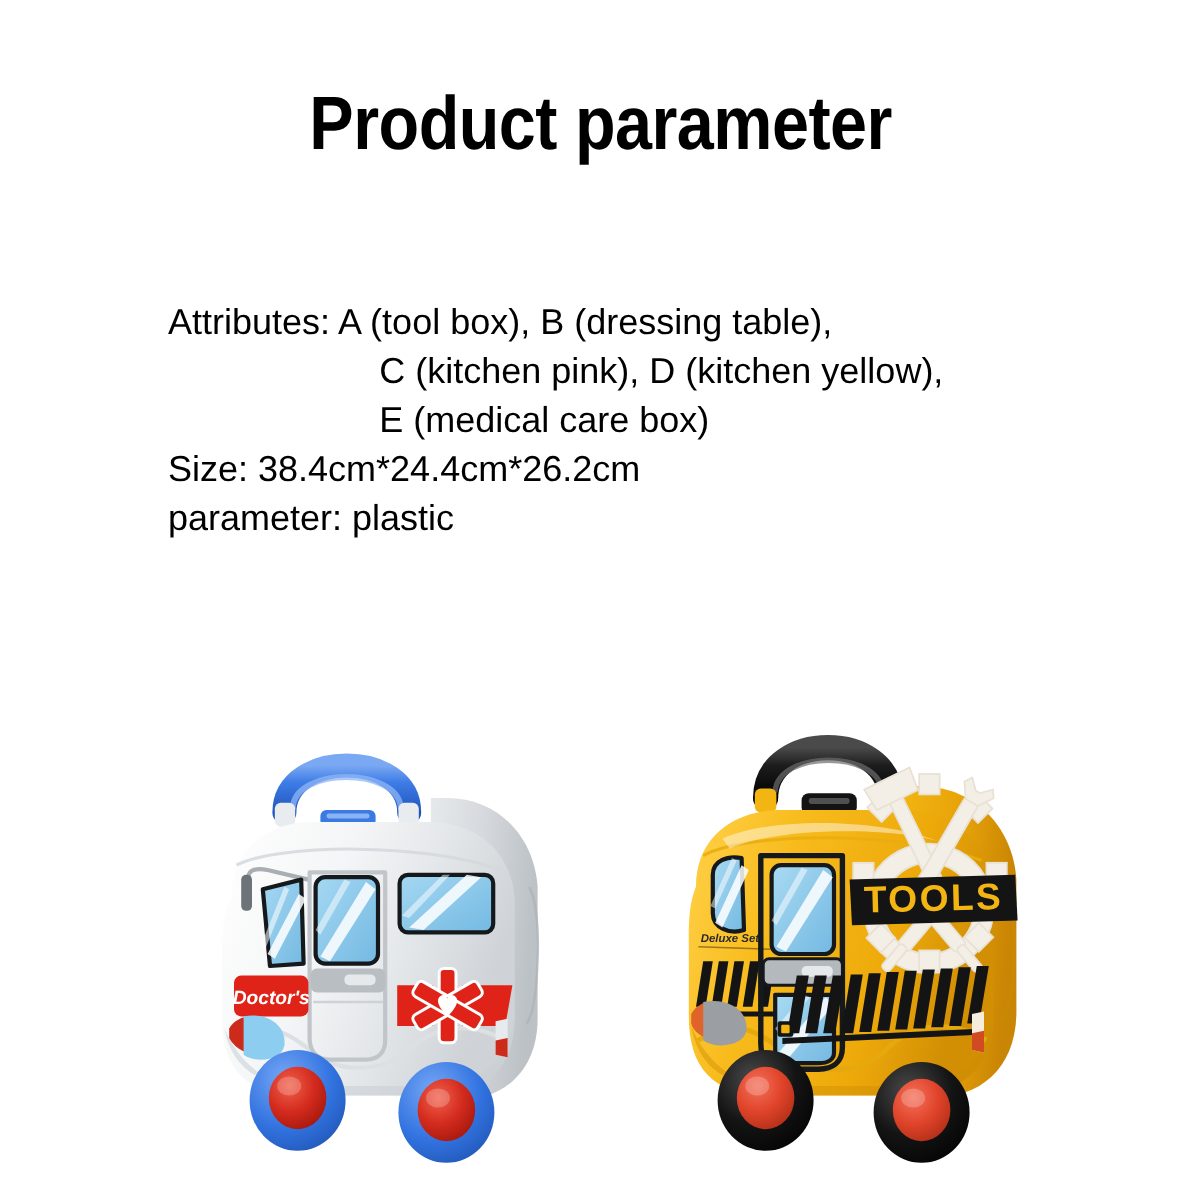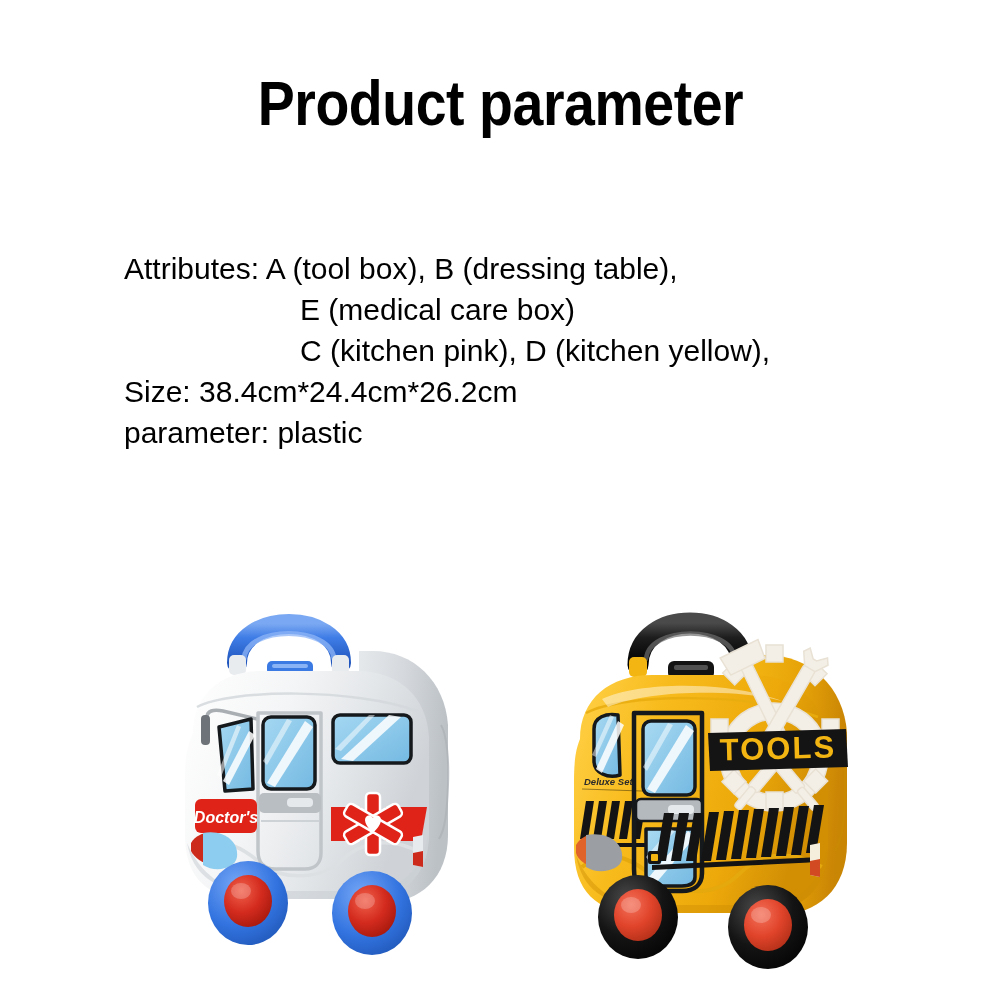--- a/index.html
+++ b/index.html
@@ -35,46 +35,46 @@
   
   .spec-block {
     position: absolute;
     left: 124px;
     top: 248px;
     width: 820px;
     font-size: 30px;
     line-height: 41px;
     white-space: nowrap;
   }
-  .spec-line { display: block; }
+  .spec-line { display: block; margin-left: 16px; }
   .spec-line.indent { padding-left: 176px; }
 
   
   .products {
     position: absolute;
     left: 0;
     top: 575px;
     width: 1001px;
     height: 400px;
   }
   .case-wrap { position: absolute; }
-  #case-ambulance { left: 145px; top: 10px; }
+  #case-ambulance { left: 145px; top: 24px; }
   #case-toolbus  { left: 530px; top: 14px; }
 
   svg { display: block; overflow: visible; }
 </style>
 </head>
 <body>
 
 <div class="page-title">Product parameter</div>
 
 <div class="spec-block">
   <span class="spec-line">Attributes: A (tool box), B (dressing table),</span>
+  <span class="spec-line indent">C (kitchen pink), D (kitchen yellow),</span>
   <span class="spec-line indent">E (medical care box)</span>
-  <span class="spec-line indent">C (kitchen pink), D (kitchen yellow),</span>
   <span class="spec-line">Size: 38.4cm*24.4cm*26.2cm</span>
   <span class="spec-line">parameter: plastic</span>
 </div>
 
 <div class="products">
 
   <div class="case-wrap" id="case-ambulance">
     <svg width="330" height="370" viewBox="0 0 330 370">
       <defs>
         <linearGradient id="ambBody" x1="0" y1="0" x2="1" y2="0.35">

